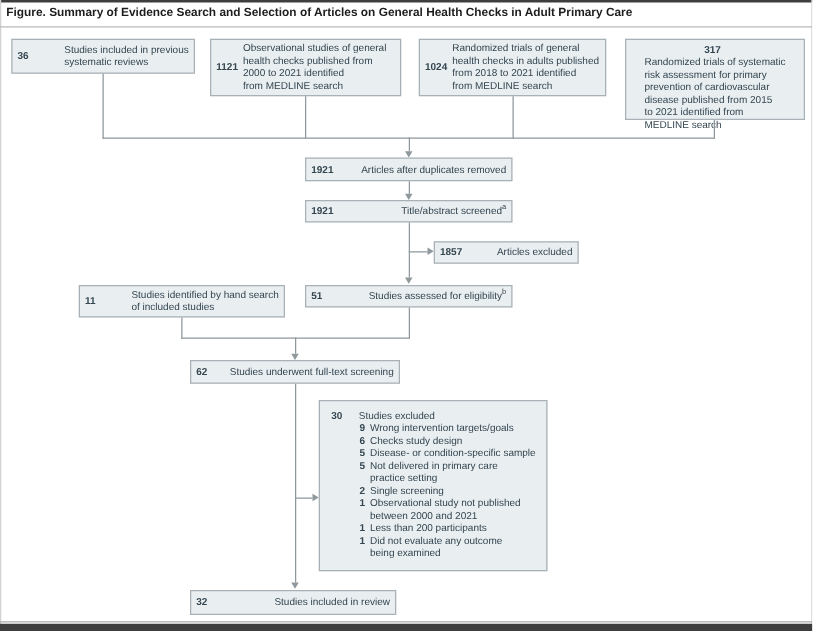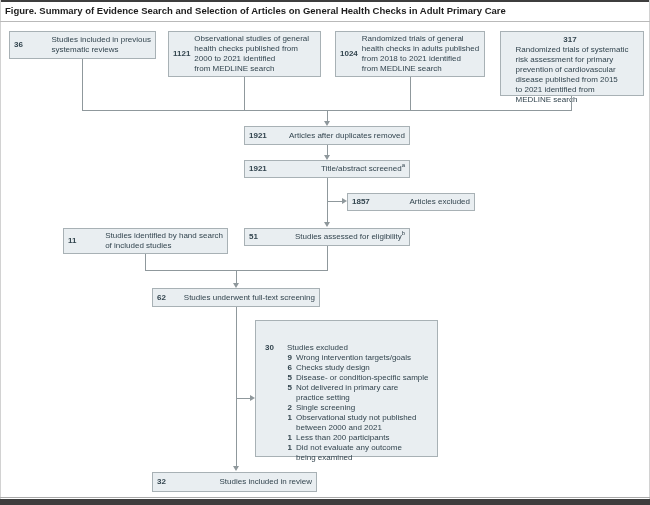--- a/index.html
+++ b/index.html
@@ -28,21 +28,21 @@
     background:#e9eef1;border:1px solid #a8b1b5;
     font-size:8px;line-height:10px;color:#33454f;
     display:flex;align-items:center;
     padding:3px 4px;
   }
   .box .num{font-weight:bold;flex:none;margin-right:4px;white-space:nowrap;}
   .box .txt{white-space:nowrap;}
   .box.center{justify-content:space-between;align-items:center;}
   sup{font-size:6px;line-height:0;vertical-align:super;}
 
-  .box.tall{display:block;padding:22px 0 0 9px;}
+  .box.tall{display:block;padding:7px 0 0 9px;}
   .xrow{display:flex;}
   .xrow .num{font-weight:bold;flex:none;white-space:nowrap;}
   .xrow.main .num{width:18px;}
   .xrow.item .num{width:27px;text-align:right;margin-right:4px;}
   .xrow .txt{white-space:nowrap;}
 
   .vline{position:absolute;width:1px;background:#8f989c;}
   .hline{position:absolute;height:1px;background:#8f989c;}
   .ah-down{
     position:absolute;width:0;height:0;
@@ -101,21 +101,21 @@
   <div class="box center" style="left:244px;top:160px;width:166px;height:18px;">
     <span class="num">1921</span>
     <span class="txt"><span>Title/abstract screened</span><sup>a</sup></span>
   </div>
 
   <div class="vline" style="left:327px;top:178px;height:44px;"></div>
   <div class="ah-down" style="left:324px;top:222px;"></div>
 
   <div class="hline" style="left:327px;top:201px;width:15px;"></div>
   <div class="ah-right" style="left:342px;top:198px;"></div>
-  <div class="box center" style="left:347px;top:193px;width:128px;height:18px;">
+  <div class="box center" style="left:347px;top:193px;width:116px;height:18px;">
     <span class="num">1857</span>
     <span class="txt">Articles excluded</span>
   </div>
 
   <div class="box center" style="left:63px;top:228px;width:165px;height:26px;">
     <span class="num">11</span>
     <span class="txt">Studies identified by hand search<br>of included studies</span>
   </div>
   <div class="box center" style="left:244px;top:228px;width:166px;height:18px;">
     <span class="num">51</span>

